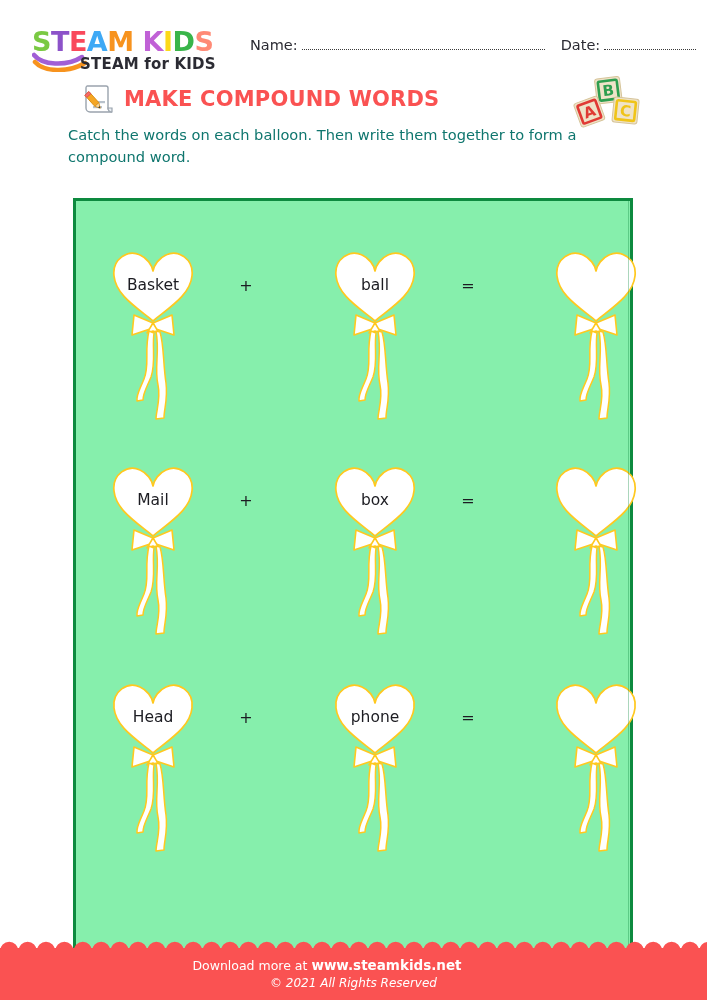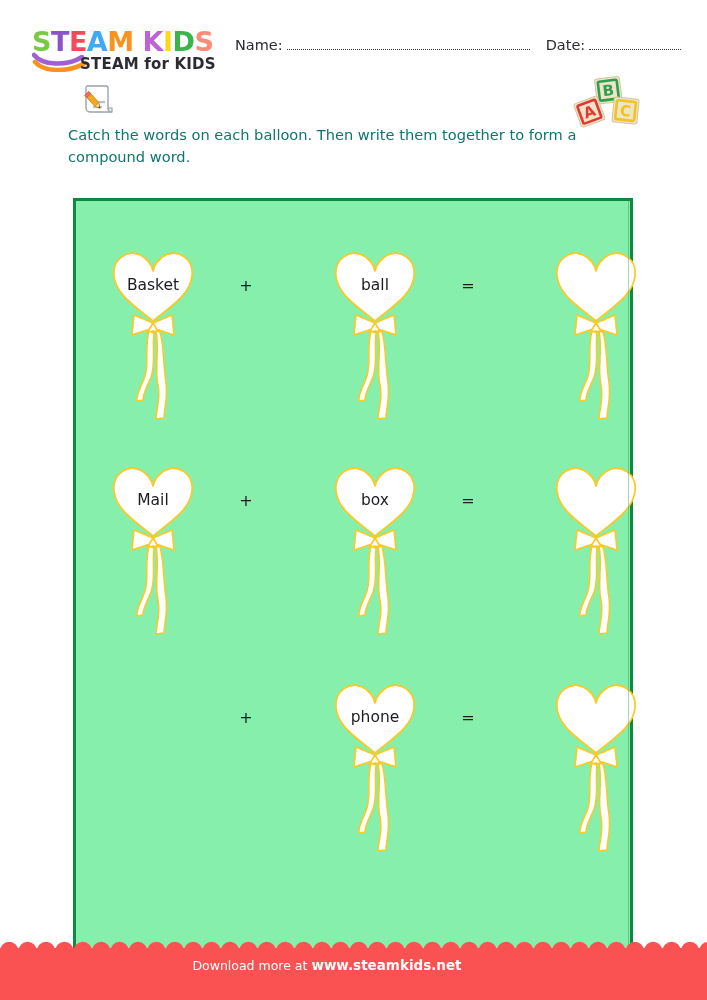--- a/index.html
+++ b/index.html
@@ -67,21 +67,21 @@
     font-family: "DejaVu Sans", sans-serif;
     font-weight: bold;
     font-size: 15px;
     letter-spacing: 0.2px;
     color: #2b2b33;
     white-space: nowrap;
   }
 
   .namedate {
     position: absolute;
-    left: 235px;
+    left: 250px;
     top: 37px;
     width: 430px;
     height: 24px;
     font-family: "DejaVu Sans", sans-serif;
     font-size: 14.5px;
     color: #2b2b33;
     white-space: nowrap;
   }
   .nd-label { display: inline-block; vertical-align: baseline; }
   .nd-rule {
@@ -295,20 +295,21 @@
     <path d="M30 26 a4 4 0 0 0 4 4 v-4 z" fill="#e8edf2" stroke="#9aa3ad" stroke-width="1.2"></path>
     <rect x="15" y="19" width="12" height="2.2" fill="#b8c2cc"></rect>
     <rect x="15" y="24" width="9" height="2.2" fill="#b8c2cc"></rect>
     <g transform="rotate(-42 16 13)">
       <rect x="9" y="7" width="5.5" height="15" rx="0.8" fill="#f5a623" stroke="#d98c12" stroke-width="0.9"></rect>
       <rect x="9" y="7" width="5.5" height="3" fill="#f56b6b" stroke="#d94f4f" stroke-width="0.8"></rect>
       <path d="M9 22 l2.75 5 l2.75 -5 z" fill="#f7d8a0" stroke="#d98c12" stroke-width="0.8"></path>
       <path d="M10.6 25.1 l1.15 1.9 l1.15 -1.9 z" fill="#3a3a3a"></path>
     </g>
   </svg>
+  <div class="title-text">MAKE COMPOUND WORDS</div>
 </div>
 
 <svg class="blocks-icon" viewBox="0 0 76 52">
   <g transform="rotate(-7 34 16)">
     <rect x="24" y="2" width="25" height="25" rx="2.5" fill="#efe3c8" stroke="#d6c49a" stroke-width="1"></rect>
     <rect x="27" y="5" width="19" height="19" rx="1.5" fill="none" stroke="#2e9e4f" stroke-width="2.6"></rect>
     <text x="36.5" y="20" font-family="DejaVu Sans, sans-serif" font-size="15" font-weight="bold" fill="#2e9e4f" text-anchor="middle">B</text>
   </g>
   <g transform="rotate(-20 18 36)">
     <rect x="5" y="23" width="25" height="25" rx="2.5" fill="#efe3c8" stroke="#d6c49a" stroke-width="1"></rect>
@@ -396,20 +397,31 @@
         <path d="M55 80 L74 72 L76 92 L58 86 Z" fill="#fff" stroke="#ffc81f" stroke-width="1.6" stroke-linejoin="round"></path>
         <path d="M55 80 L49 90 L55 88 L61 90 Z" fill="#fff" stroke="#ffc81f" stroke-width="1.5" stroke-linejoin="round"></path>
         <path d="M51 88 C46 108, 52 122, 46 136 C42 146, 38 152, 39 158 L45 157 C45 150, 49 144, 53 134 C58 120, 54 104, 56 90 Z" fill="#fff" stroke="#ffc81f" stroke-width="1.5" stroke-linejoin="round"></path>
         <path d="M58 88 C62 110, 56 124, 60 142 C63 156, 58 168, 58 176 L66 175 C66 166, 70 156, 68 140 C65 120, 66 102, 62 89 Z" fill="#fff" stroke="#ffc81f" stroke-width="1.5" stroke-linejoin="round"></path>
       </svg>
       <div class="balloon-word"></div>
     </div>
   </div>
 
   <div class="row row-2">
+    <div class="slot slot-0">
+      <svg class="balloon-svg" viewBox="0 0 110 200">
+        <path d="M55 78 C38 64, 18 52, 16 33 C14 16, 30 6, 42 12 C49 15, 54 22, 55 28 C56 22, 61 15, 68 12 C80 6, 96 16, 94 33 C92 52, 72 64, 55 78 Z" fill="#fff" stroke="#ffc81f" stroke-width="1.7" stroke-linejoin="round"></path>
+        <path d="M55 80 L36 72 L34 92 L52 86 Z" fill="#fff" stroke="#ffc81f" stroke-width="1.6" stroke-linejoin="round"></path>
+        <path d="M55 80 L74 72 L76 92 L58 86 Z" fill="#fff" stroke="#ffc81f" stroke-width="1.6" stroke-linejoin="round"></path>
+        <path d="M55 80 L49 90 L55 88 L61 90 Z" fill="#fff" stroke="#ffc81f" stroke-width="1.5" stroke-linejoin="round"></path>
+        <path d="M51 88 C46 108, 52 122, 46 136 C42 146, 38 152, 39 158 L45 157 C45 150, 49 144, 53 134 C58 120, 54 104, 56 90 Z" fill="#fff" stroke="#ffc81f" stroke-width="1.5" stroke-linejoin="round"></path>
+        <path d="M58 88 C62 110, 56 124, 60 142 C63 156, 58 168, 58 176 L66 175 C66 166, 70 156, 68 140 C65 120, 66 102, 62 89 Z" fill="#fff" stroke="#ffc81f" stroke-width="1.5" stroke-linejoin="round"></path>
+      </svg>
+      <div class="balloon-word">Head</div>
+    </div>
     <div class="op op-plus">+</div>
     <div class="slot slot-1">
       <svg class="balloon-svg" viewBox="0 0 110 200">
         <path d="M55 78 C38 64, 18 52, 16 33 C14 16, 30 6, 42 12 C49 15, 54 22, 55 28 C56 22, 61 15, 68 12 C80 6, 96 16, 94 33 C92 52, 72 64, 55 78 Z" fill="#fff" stroke="#ffc81f" stroke-width="1.7" stroke-linejoin="round"></path>
         <path d="M55 80 L36 72 L34 92 L52 86 Z" fill="#fff" stroke="#ffc81f" stroke-width="1.6" stroke-linejoin="round"></path>
         <path d="M55 80 L74 72 L76 92 L58 86 Z" fill="#fff" stroke="#ffc81f" stroke-width="1.6" stroke-linejoin="round"></path>
         <path d="M55 80 L49 90 L55 88 L61 90 Z" fill="#fff" stroke="#ffc81f" stroke-width="1.5" stroke-linejoin="round"></path>
         <path d="M51 88 C46 108, 52 122, 46 136 C42 146, 38 152, 39 158 L45 157 C45 150, 49 144, 53 134 C58 120, 54 104, 56 90 Z" fill="#fff" stroke="#ffc81f" stroke-width="1.5" stroke-linejoin="round"></path>
         <path d="M58 88 C62 110, 56 124, 60 142 C63 156, 58 168, 58 176 L66 175 C66 166, 70 156, 68 140 C65 120, 66 102, 62 89 Z" fill="#fff" stroke="#ffc81f" stroke-width="1.5" stroke-linejoin="round"></path>
       </svg>
@@ -433,13 +445,14 @@
 
 <div class="footer">
   <svg class="footer-scallop" viewBox="0 0 707 13" preserveAspectRatio="none">
     <path id="scallop-path" fill="#fa5252" d="M0 13 A 9.2 9.2 0 0 1 18.4 13 A 9.2 9.2 0 0 1 36.8 13 A 9.2 9.2 0 0 1 55.199999999999996 13 A 9.2 9.2 0 0 1 73.6 13 A 9.2 9.2 0 0 1 92 13 A 9.2 9.2 0 0 1 110.4 13 A 9.2 9.2 0 0 1 128.8 13 A 9.2 9.2 0 0 1 147.20000000000002 13 A 9.2 9.2 0 0 1 165.60000000000002 13 A 9.2 9.2 0 0 1 184.00000000000003 13 A 9.2 9.2 0 0 1 202.40000000000003 13 A 9.2 9.2 0 0 1 220.80000000000004 13 A 9.2 9.2 0 0 1 239.20000000000005 13 A 9.2 9.2 0 0 1 257.6 13 A 9.2 9.2 0 0 1 276 13 A 9.2 9.2 0 0 1 294.4 13 A 9.2 9.2 0 0 1 312.79999999999995 13 A 9.2 9.2 0 0 1 331.19999999999993 13 A 9.2 9.2 0 0 1 349.5999999999999 13 A 9.2 9.2 0 0 1 367.9999999999999 13 A 9.2 9.2 0 0 1 386.39999999999986 13 A 9.2 9.2 0 0 1 404.79999999999984 13 A 9.2 9.2 0 0 1 423.1999999999998 13 A 9.2 9.2 0 0 1 441.5999999999998 13 A 9.2 9.2 0 0 1 459.9999999999998 13 A 9.2 9.2 0 0 1 478.39999999999975 13 A 9.2 9.2 0 0 1 496.7999999999997 13 A 9.2 9.2 0 0 1 515.1999999999997 13 A 9.2 9.2 0 0 1 533.5999999999997 13 A 9.2 9.2 0 0 1 551.9999999999997 13 A 9.2 9.2 0 0 1 570.3999999999996 13 A 9.2 9.2 0 0 1 588.7999999999996 13 A 9.2 9.2 0 0 1 607.1999999999996 13 A 9.2 9.2 0 0 1 625.5999999999996 13 A 9.2 9.2 0 0 1 643.9999999999995 13 A 9.2 9.2 0 0 1 662.3999999999995 13 A 9.2 9.2 0 0 1 680.7999999999995 13 A 9.2 9.2 0 0 1 699.1999999999995 13 A 9.2 9.2 0 0 1 717.5999999999995 13 L 707 13 L 0 13 Z"></path>
   </svg>
   <div class="footer-band"></div>
   <div class="footer-line1">
     <span>Download more at</span>
     <span class="url">www.steamkids.net</span>
   </div>
+  <div class="footer-line2">© 2021 All Rights Reserved</div>
 </div>
 
 </body></html>

